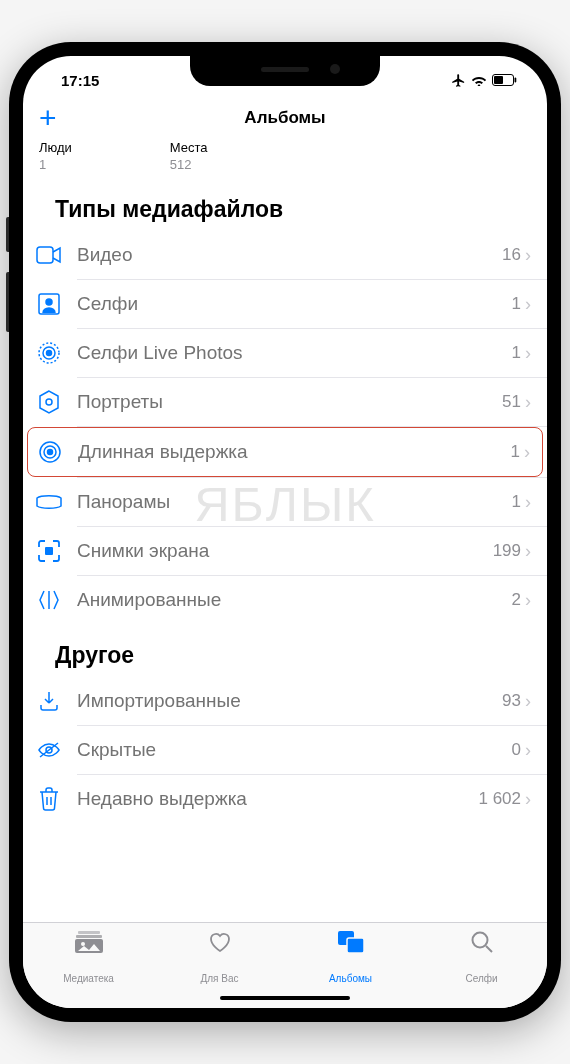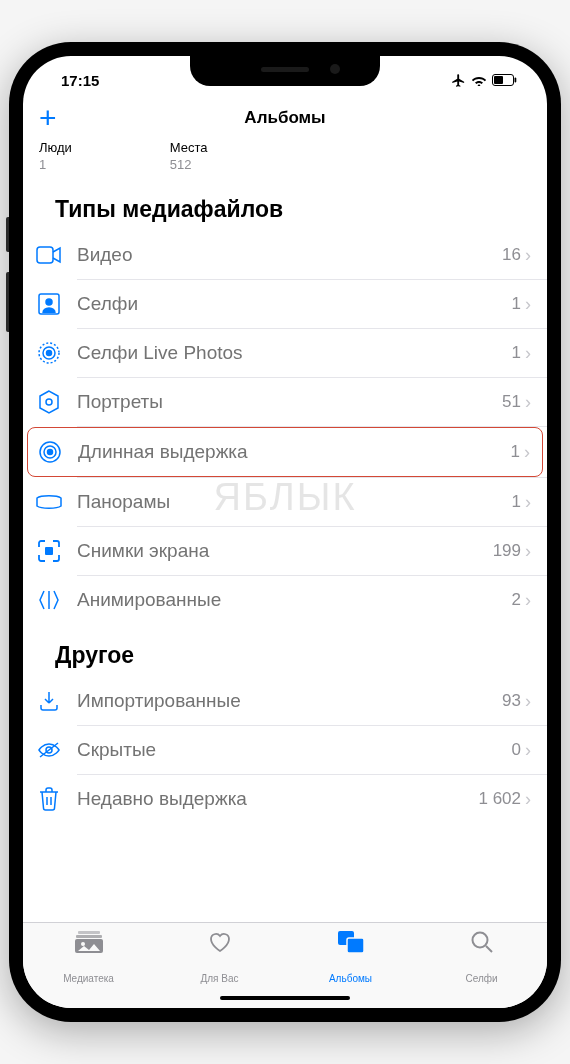--- a/index.html
+++ b/index.html
@@ -202,21 +202,21 @@
       height: 4px;
       background: #000;
       border-radius: 3px;
       z-index: 5;
     }
     .watermark {
       position: absolute;
       top: 420px;
       left: 50%;
       transform: translateX(-50%);
-      font-size: 38px;
+      font-size: 49px;
       color: rgba(180,180,180,0.35);
       font-weight: 400;
       letter-spacing: 2px;
       pointer-events: none;
       z-index: 2;
     }
     svg { display: block; }
   </style>
 </head>
 <body>

